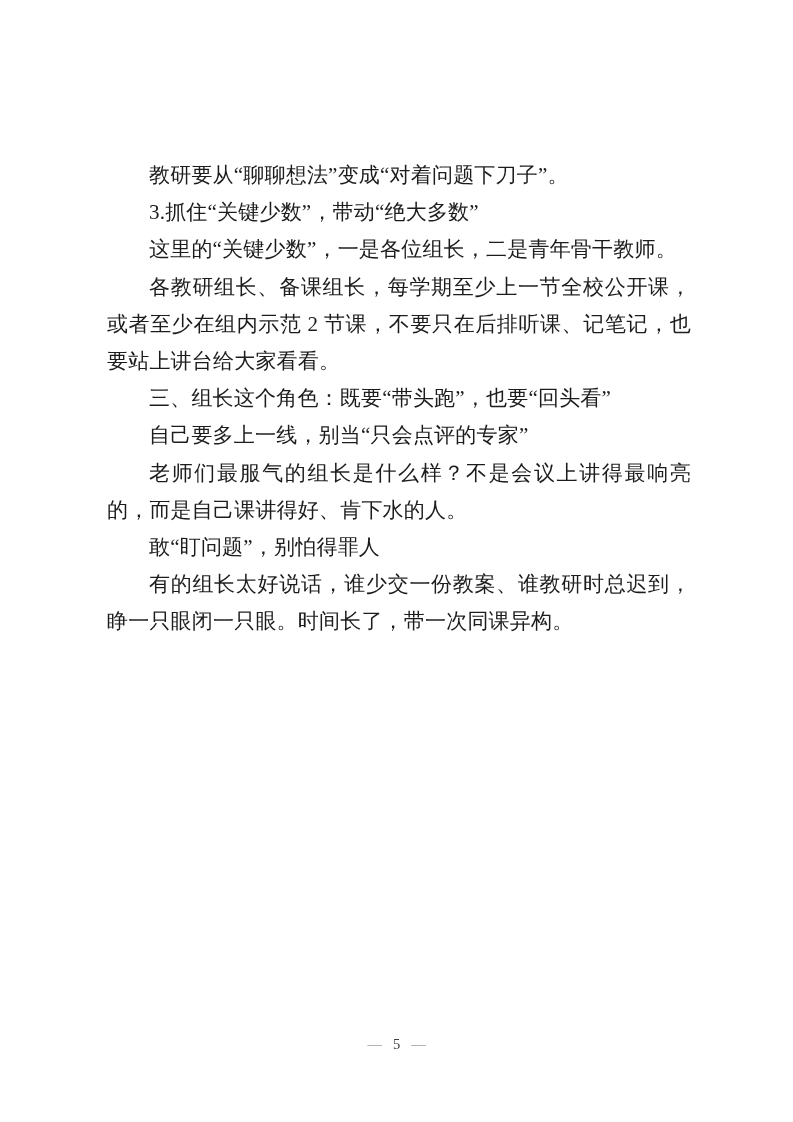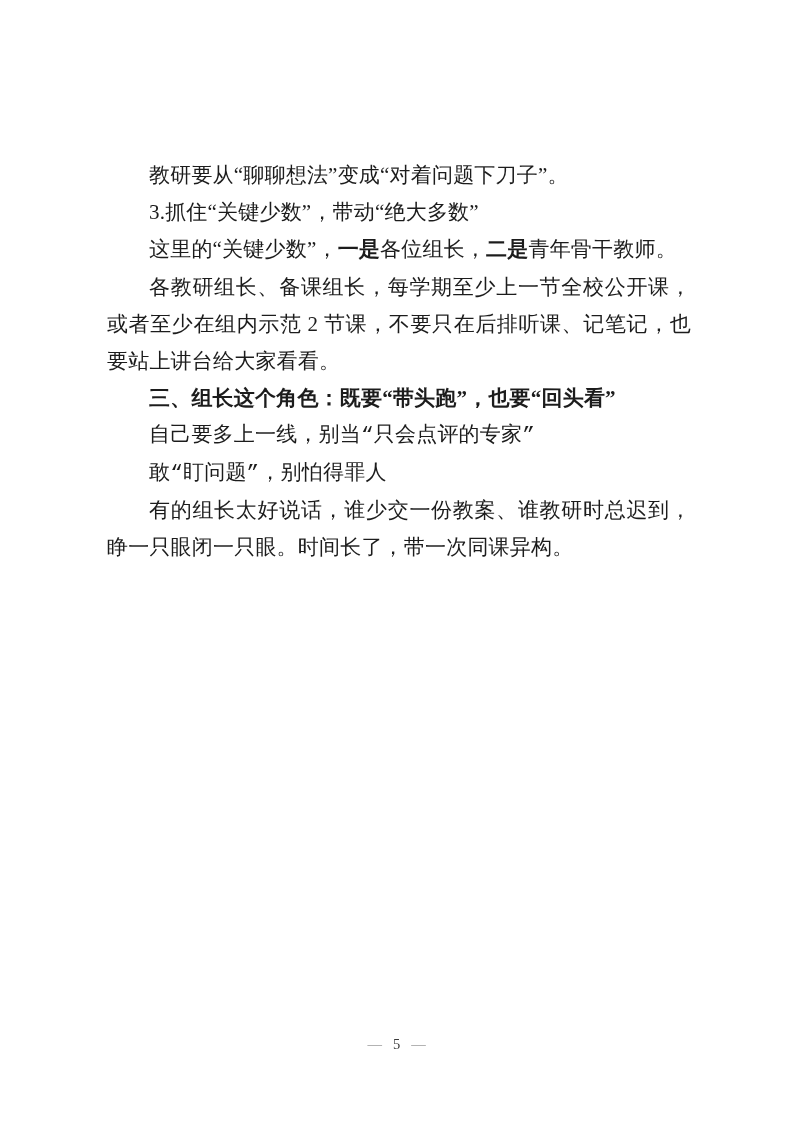--- a/index.html
+++ b/index.html
@@ -29,31 +29,30 @@
   .para {
     font-size: 21px;
     line-height: 37.2px;
     letter-spacing: 0.2px;
     text-align: justify;
     text-indent: 2em;
     color: #1c1c1c;
     font-weight: 400;
   }
   .para b, .para .bold-run {
-    font-weight: 700;
+    font-weight: 400;
     font-style: normal;
     margin-top: 28px;
   }
   .para.heading {
-    font-weight: 700;
+    font-weight: 400;
   }
   .para.sub {
     
     font-weight: 400;
-    font-family: Liberation Mono, monospace;
   }
   .page-footer {
     position: absolute;
     left: 0;
     top: 1034px;
     width: 793px;
     text-align: center;
     font-size: 14.5px;
     line-height: 20px;
     user-select: none;
@@ -83,20 +82,21 @@
     <p class="para"><span>各教研组长、备课组长，每学期至少上一节全校公开课，或者至少在组内示范 2 节课，不要只在后排听课、记笔记，也要站上讲台给大家看看。</span></p>
 
 
 
     <p class="para heading"><span>三、组长这个角色：既要“带头跑”，也要“回头看”</span></p>
 
 
 
     <p class="para sub"><span>自己要多上一线，别当“只会点评的专家”</span></p>
 
+    <p class="para"><span>老师们最服气的组长是什么样？不是会议上讲得最响亮的，而是自己课讲得好、肯下水的人。</span></p>
 
 
     <p class="para sub"><span>敢“盯问题”，别怕得罪人</span></p>
 
     <p class="para"><span>有的组长太好说话，谁少交一份教案、谁教研时总迟到，睁一只眼闭一只眼。时间长了，带一次同课异构。</span></p>
 
   </div>
 
   <div class="page-footer">
     <span class="dash">—</span><span class="num">5</span><span class="dash">—</span>

